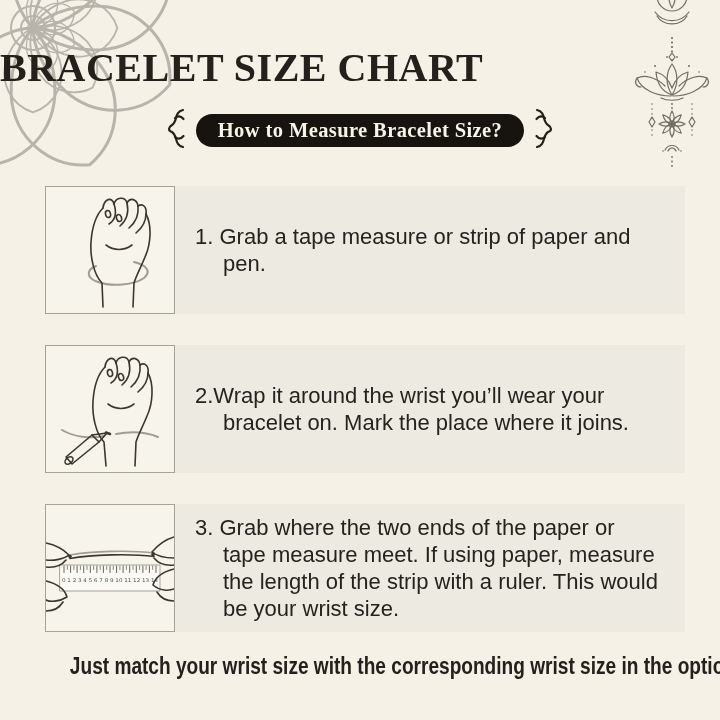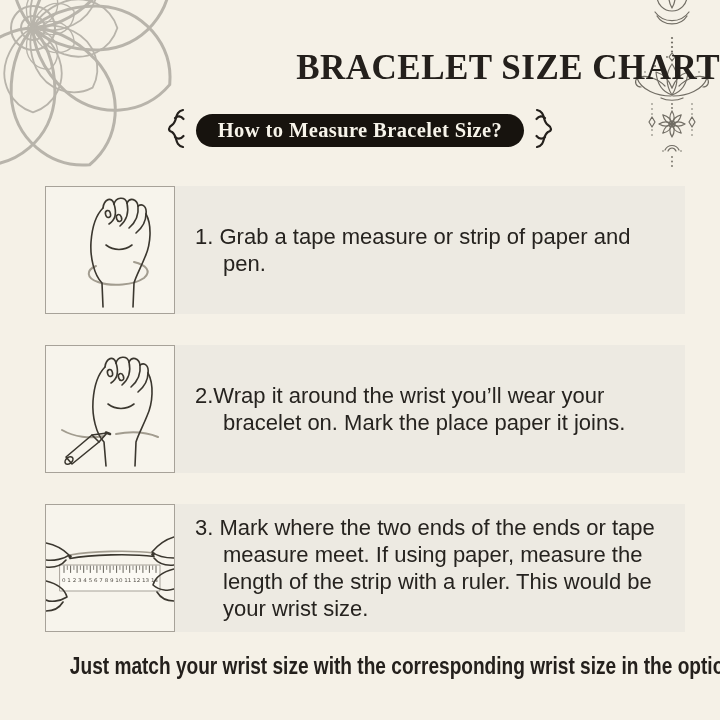--- a/index.html
+++ b/index.html
@@ -10,22 +10,22 @@
   }
   *{box-sizing:border-box;}
   html,body{margin:0;padding:0;}
   body{width:720px;height:720px;background:var(--page_bg);
        font-family:"Liberation Sans",sans-serif;color:var(--text_ink);}
   .page{position:relative;width:720px;height:720px;overflow:hidden;}
 
   .mandala{position:absolute;left:-137px;top:-142px;pointer-events:none;}
   .lotus{position:absolute;left:627px;top:0;pointer-events:none;}
 
-  .title{position:absolute;top:46px;left:0;right:0;margin:0;text-align:right;
-         font-family:"Liberation Serif",serif;font-weight:700;font-size:35px;
+  .title{position:absolute;top:46px;left:0;right:0;margin:0;text-align:left;
+         font-family:"Liberation Serif",serif;font-weight:700;font-size:40px;
          letter-spacing:.5px;color:var(--title_ink);line-height:44px;}
 
   .badge-row{position:absolute;top:106px;left:0;right:0;display:flex;
              justify-content:center;align-items:center;gap:9px;text-align:center;}
   .badge{background:var(--badge_bg);color:var(--badge_text);
          font-family:"Liberation Serif",serif;font-weight:700;font-size:20.5px;
          letter-spacing:.4px;padding:5px 22px;border-radius:20px;white-space:nowrap;}
   .flourish{flex:none;}
   .flourish.right svg{transform:scaleX(-1);}
 
@@ -219,21 +219,21 @@
             <ellipse cx="75" cy="31" rx="2.5" ry="3.5" transform="rotate(-20 75 31)"></ellipse>
             <path d="M62,58 C70,64 80,64 88,58"></path>
             <path d="M26,118 L20,111 L46,89 L53,96 Z"></path>
             <ellipse cx="23" cy="114.5" rx="4.5" ry="3" transform="rotate(-40 23 114.5)"></ellipse>
             <path d="M46,89 L61,87 L53,96"></path>
             <path d="M60,86.5 L64,88" stroke-width="2.6"></path>
           </g>
         </svg>
       </div>
       <div class="step-body">
-        <p><span>2.</span><span>Wrap it around the wrist you’ll wear your bracelet on. Mark the place paper it joins.</span></p>
+        <p><span>2.</span><span>Wrap it around the wrist you’ll wear your bracelet on. Mark the place where it joins.</span></p>
       </div>
     </div>
 
     <div class="step">
       <div class="illus">
         <svg viewBox="0 0 128 126">
           <g class="ink" stroke-width="1.4">
 
             <path d="M24,50 C45,46 85,45 108,48" stroke="var(--sketch_light)"></path>
             <path d="M24,53.5 C45,49.5 85,48.5 108,51.5"></path>
@@ -251,21 +251,21 @@
             <path d="M0,106 C8,106 14,102 17,97"></path>
 
             <path d="M128,32 C118,35 111,41 106,47 C111,51 120,53 128,53"></path>
             <path d="M128,60 C118,61 112,58 108,53"></path>
             <path d="M128,64 C116,67 109,73 107,80 C114,86 123,86 128,84"></path>
             <path d="M128,96 C120,96 114,92 111,87"></path>
           </g>
         </svg>
       </div>
       <div class="step-body">
-        <p><span>3. </span><span>Mark where the two ends of the ends or tape measure meet. If using paper, measure the length of the strip with a ruler. This would be your wrist size.</span></p>
+        <p><span>3. </span><span>Grab where the two ends of the paper or tape measure meet. If using paper, measure the length of the strip with a ruler. This would be your wrist size.</span></p>
       </div>
     </div>
 
   </div>
 
   <p class="footer"><span>Just match your wrist size with the corresponding wrist size in the options.</span></p>
 
 </div>
 
 </body></html>

